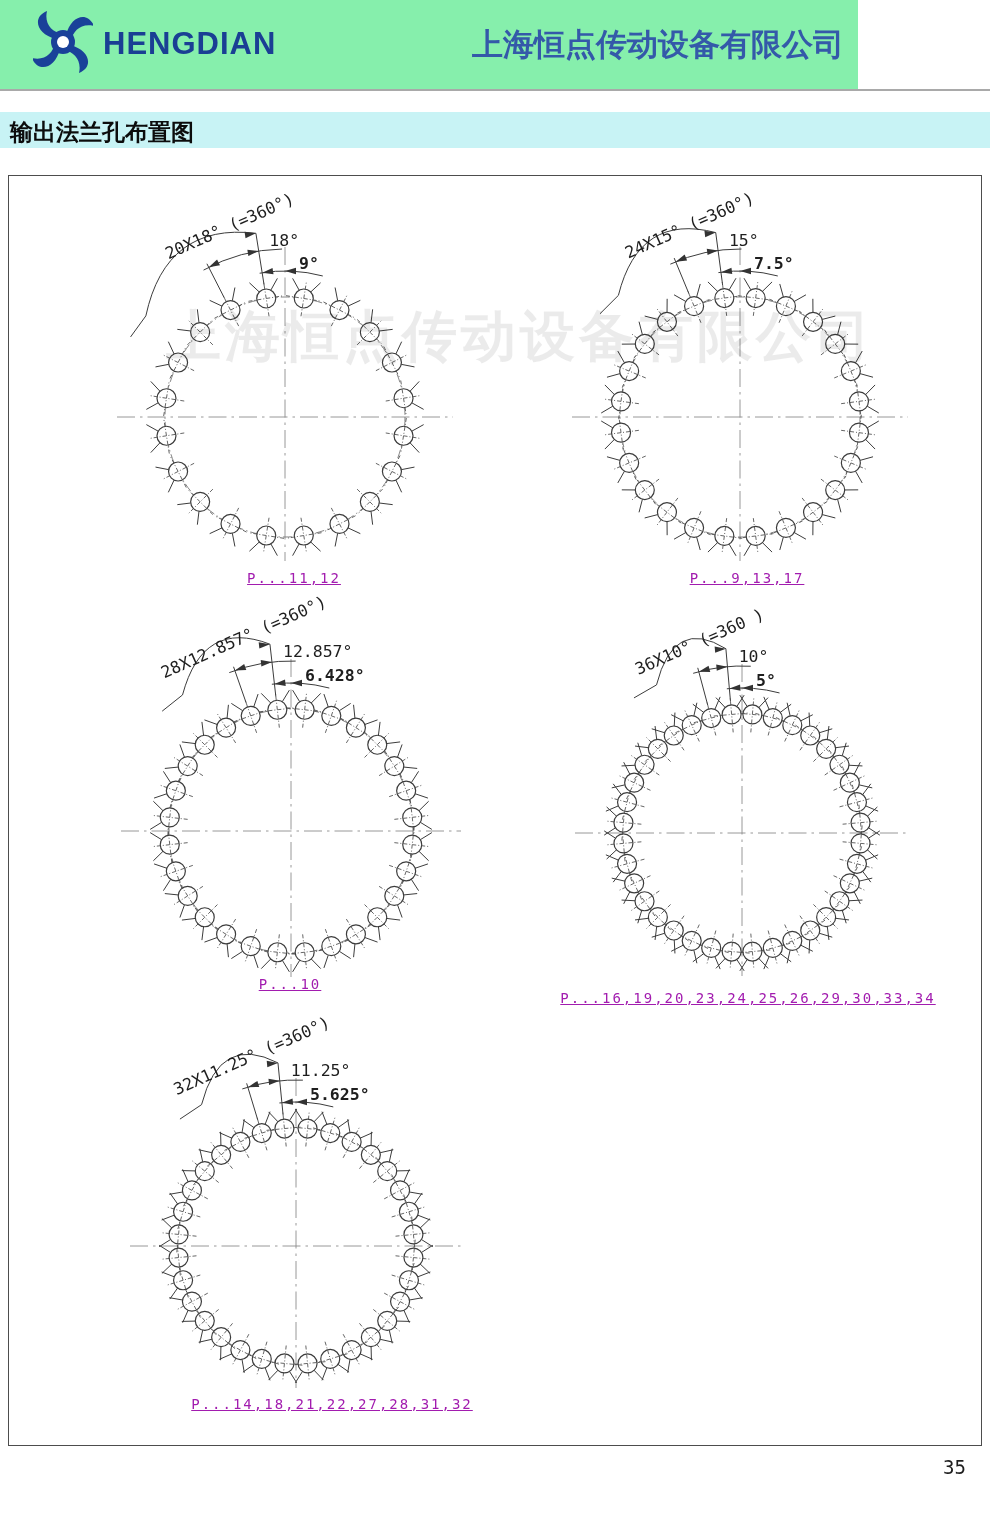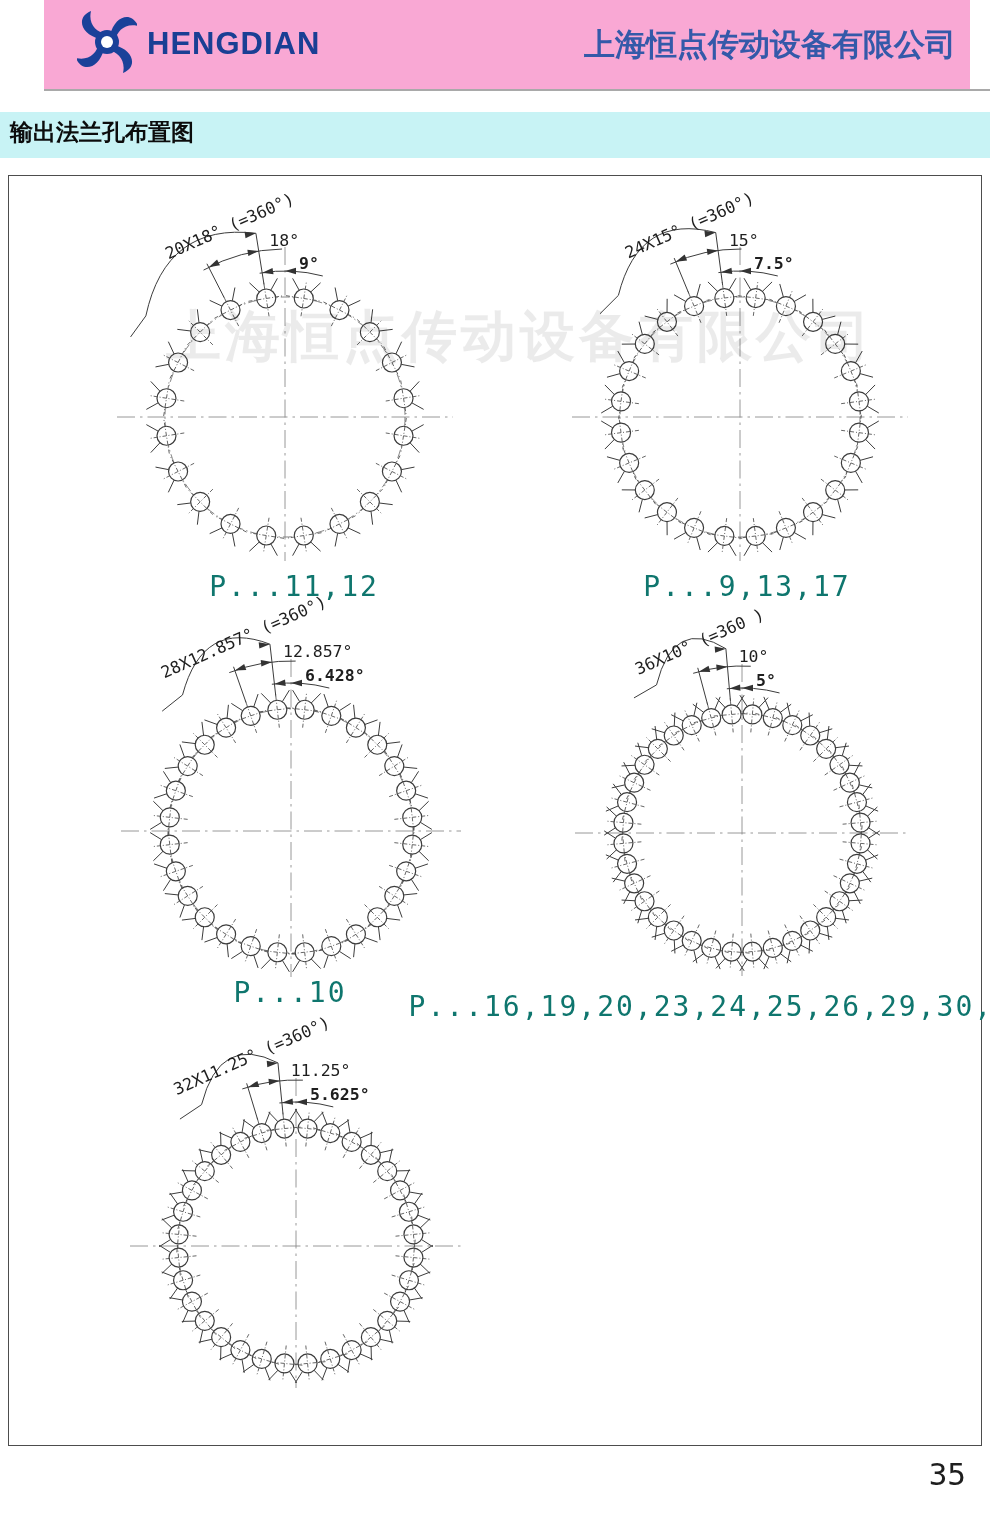--- a/index.html
+++ b/index.html
@@ -1,31 +1,31 @@
 <!DOCTYPE html>
 <html><head>
 <meta charset="utf-8">
 <style>
   html,body{margin:0;padding:0;background:#fff;}
   body{width:990px;height:1513px;position:relative;font-family:"Liberation Sans",sans-serif;overflow:hidden;}
   .page{position:absolute;inset:0;background:#fff;}
-  .header{position:absolute;left:0;top:0;width:926px;height:90px;background:#f9a8d4;margin-left:44px;}
+  .header{position:absolute;left:0;top:0;width:858px;height:90px;background:#86efac;}
   .header-divider{position:absolute;left:0;top:89px;width:990px;height:2px;background:#a9a9a9;}
   .logo{position:absolute;left:33px;top:10px;}
   .brand{position:absolute;left:103px;top:26px;font-size:31px;font-weight:bold;color:#1a3f94;letter-spacing:1px;}
   .company{position:absolute;right:14px;top:24px;font-size:31px;font-weight:bold;color:#3459a9;font-family:"Liberation Serif",serif;white-space:nowrap;}
-  .titlebar{position:absolute;left:0;top:112px;width:990px;height:46px;background:#c8f3f5;}
+  .titlebar{position:absolute;left:0;top:112px;width:990px;height:36px;background:#c8f3f5;}
   .titlebar span{position:absolute;left:10px;top:5px;font-size:23px;font-weight:bold;color:#0c0c0c;}
   .canvas{position:absolute;left:8px;top:175px;width:972px;height:1269px;border:1px solid #4d4d4d;background:#fff;z-index:1;}
   svg.drawing{position:absolute;left:0;top:0;z-index:2;}
   .watermark{position:absolute;left:166px;top:300px;font-size:55px;font-weight:bold;letter-spacing:4px;color:#000;opacity:0.075;white-space:nowrap;pointer-events:none;z-index:3;}
-  .cap{position:absolute;transform:translateX(-50%);font-family:"DejaVu Sans Mono",monospace;font-size:28px;letter-spacing:2px;color:#0f766e;white-space:nowrap;z-index:4;}
+  .cap{position:absolute;transform:translateX(-50%);font-family:"DejaVu Sans Mono",monospace;font-size:14px;letter-spacing:2px;color:#a21caf;white-space:nowrap;z-index:4;text-decoration:underline;}
   .ann{font-family:"DejaVu Sans Mono",monospace;font-size:16.5px;fill:#1e1e1e;}
   .ann.half{font-weight:bold;}
-  .pagenum{position:absolute;right:24px;top:1456px;font-size:31px;color:#1e1e1e;font-family:"DejaVu Sans Mono",monospace;z-index:4;}
+  .pagenum{position:absolute;right:24px;top:1456px;font-size:19px;color:#1e1e1e;font-family:"DejaVu Sans Mono",monospace;z-index:4;}
 </style>
 </head>
 <body>
 
 <div class="page">
 
   <div class="header">
     <svg class="logo" width="60" height="64" viewBox="0 0 60 64">
       <g transform="translate(30,32)" fill="#1a4199">
         <g>
@@ -851,15 +851,16 @@
       <text class="ann half" x="310" y="1100">5.625°</text>
     </g>
   </svg>
 
   <div class="watermark">上海恒点传动设备有限公司</div>
 
   <div class="cap" id="cap0" style="left: 294px; top: 570px;">P...11,12</div>
   <div class="cap" id="cap1" style="left: 747px; top: 570px;">P...9,13,17</div>
   <div class="cap" id="cap2" style="left: 290px; top: 976px;">P...10</div>
   <div class="cap" id="cap3" style="left: 748px; top: 990px;">P...16,19,20,23,24,25,26,29,30,33,34</div>
+  <div class="cap" id="cap4" style="left: 332px; top: 1396px;">P...14,18,21,22,27,28,31,32</div>
 
   <div class="pagenum">35</div>
 </div>
 
 </body></html>

